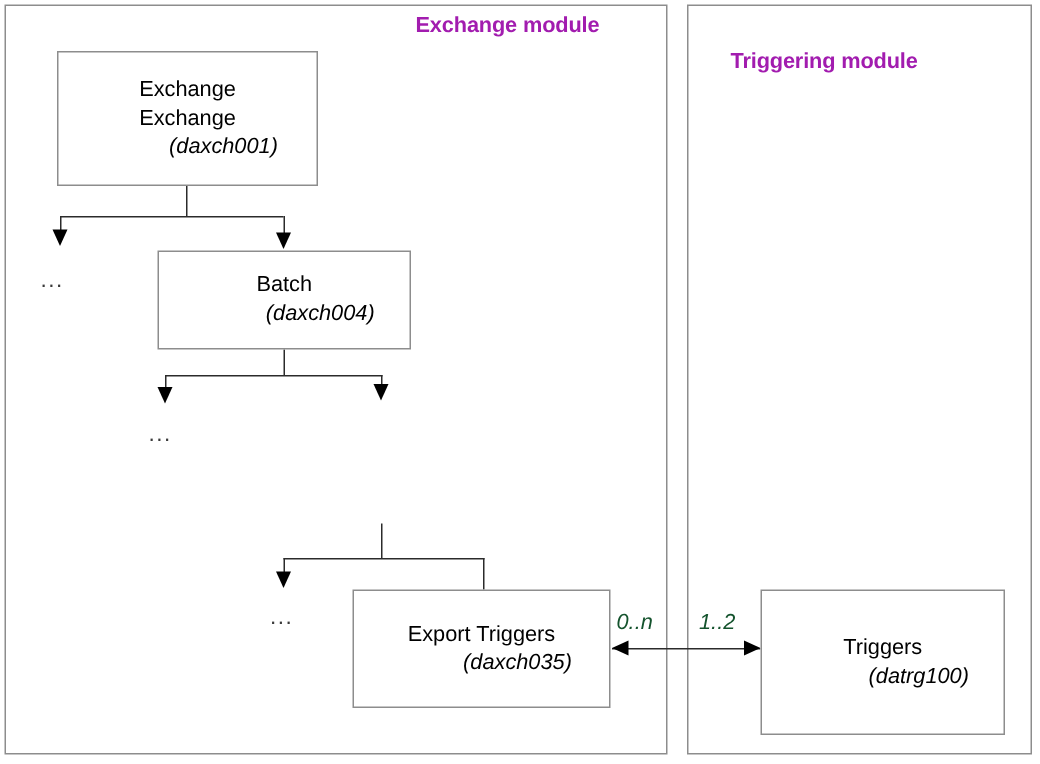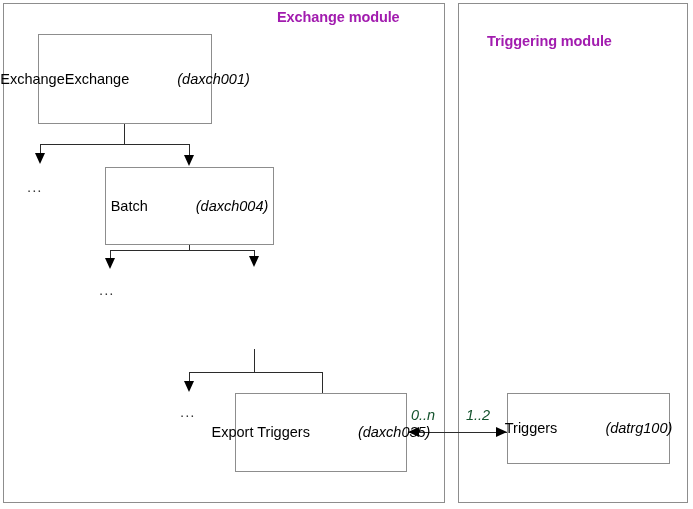--- a/index.html
+++ b/index.html
@@ -35,20 +35,21 @@
     letter-spacing: -0.1px;
   }
 
   
   .node {
     position: absolute;
     box-sizing: border-box;
     border: 1px solid #8d8d8d;
     background: #ffffff;
     display: flex;
+    flex-direction: column;
     align-items: center;
     justify-content: center;
     color: #000000;
     z-index: 3;
   }
   .node .ln {
     font-size: 14.5px;
     line-height: 19px;
     white-space: nowrap;
     text-align: center;
@@ -138,21 +139,21 @@
 
   <div class="vline" style="left:124px; top:124px; height:20px;"></div>
   <div class="hline" style="left:40px; top:144px; width:149px;"></div>
   <div class="vline" style="left:40px; top:144px; height:16px;"></div>
   <div class="arrow-down" style="left:35px; top:153px;"></div>
   <div class="vline" style="left:189px; top:144px; height:14px;"></div>
   <div class="arrow-down" style="left:184px; top:155px;"></div>
 
   <div class="ellipsis" style="left:27px; top:178px;">...</div>
 
-  <div class="node" style="left:105px; top:167px; width:169px; height:78px;">
+  <div class="node" style="left:105px; top:167px; width:169px; height:66px;">
     <div class="ln">Batch</div>
     <div class="ln code">(daxch004)</div>
   </div>
 
   <div class="vline" style="left:189px; top:229px; height:21px;"></div>
   <div class="hline" style="left:110px; top:250px; width:145px;"></div>
   <div class="vline" style="left:110px; top:250px; height:13px;"></div>
   <div class="arrow-down" style="left:105px; top:258px;"></div>
   <div class="vline" style="left:254px; top:250px; height:12px;"></div>
   <div class="arrow-down" style="left:249px; top:256px;"></div>
@@ -166,21 +167,21 @@
   <div class="arrow-down" style="left:184px; top:381px;"></div>
   <div class="vline" style="left:322px; top:372px; height:22px;"></div>
 
   <div class="ellipsis" style="left:180px; top:403px;">...</div>
 
   <div class="node" style="left:235px; top:393px; width:172px; height:79px;">
     <div class="ln">Export Triggers</div>
     <div class="ln code">(daxch035)</div>
   </div>
 
-  <div class="node" style="left:507px; top:393px; width:163px; height:71px;">
+  <div class="node" style="left:507px; top:393px; width:163px; height:97px;">
     <div class="ln">Triggers</div>
     <div class="ln code">(datrg100)</div>
   </div>
 
   <div class="hline" style="left:408px; top:432px; width:99px;"></div>
   <div class="arrow-left" style="left:408px; top:427px;"></div>
   <div class="arrow-right" style="left:496px; top:427px;"></div>
 
   <div class="card-label" style="left:411px; top:407px;">0..n</div>
   <div class="card-label" style="left:466px; top:407px;">1..2</div>

